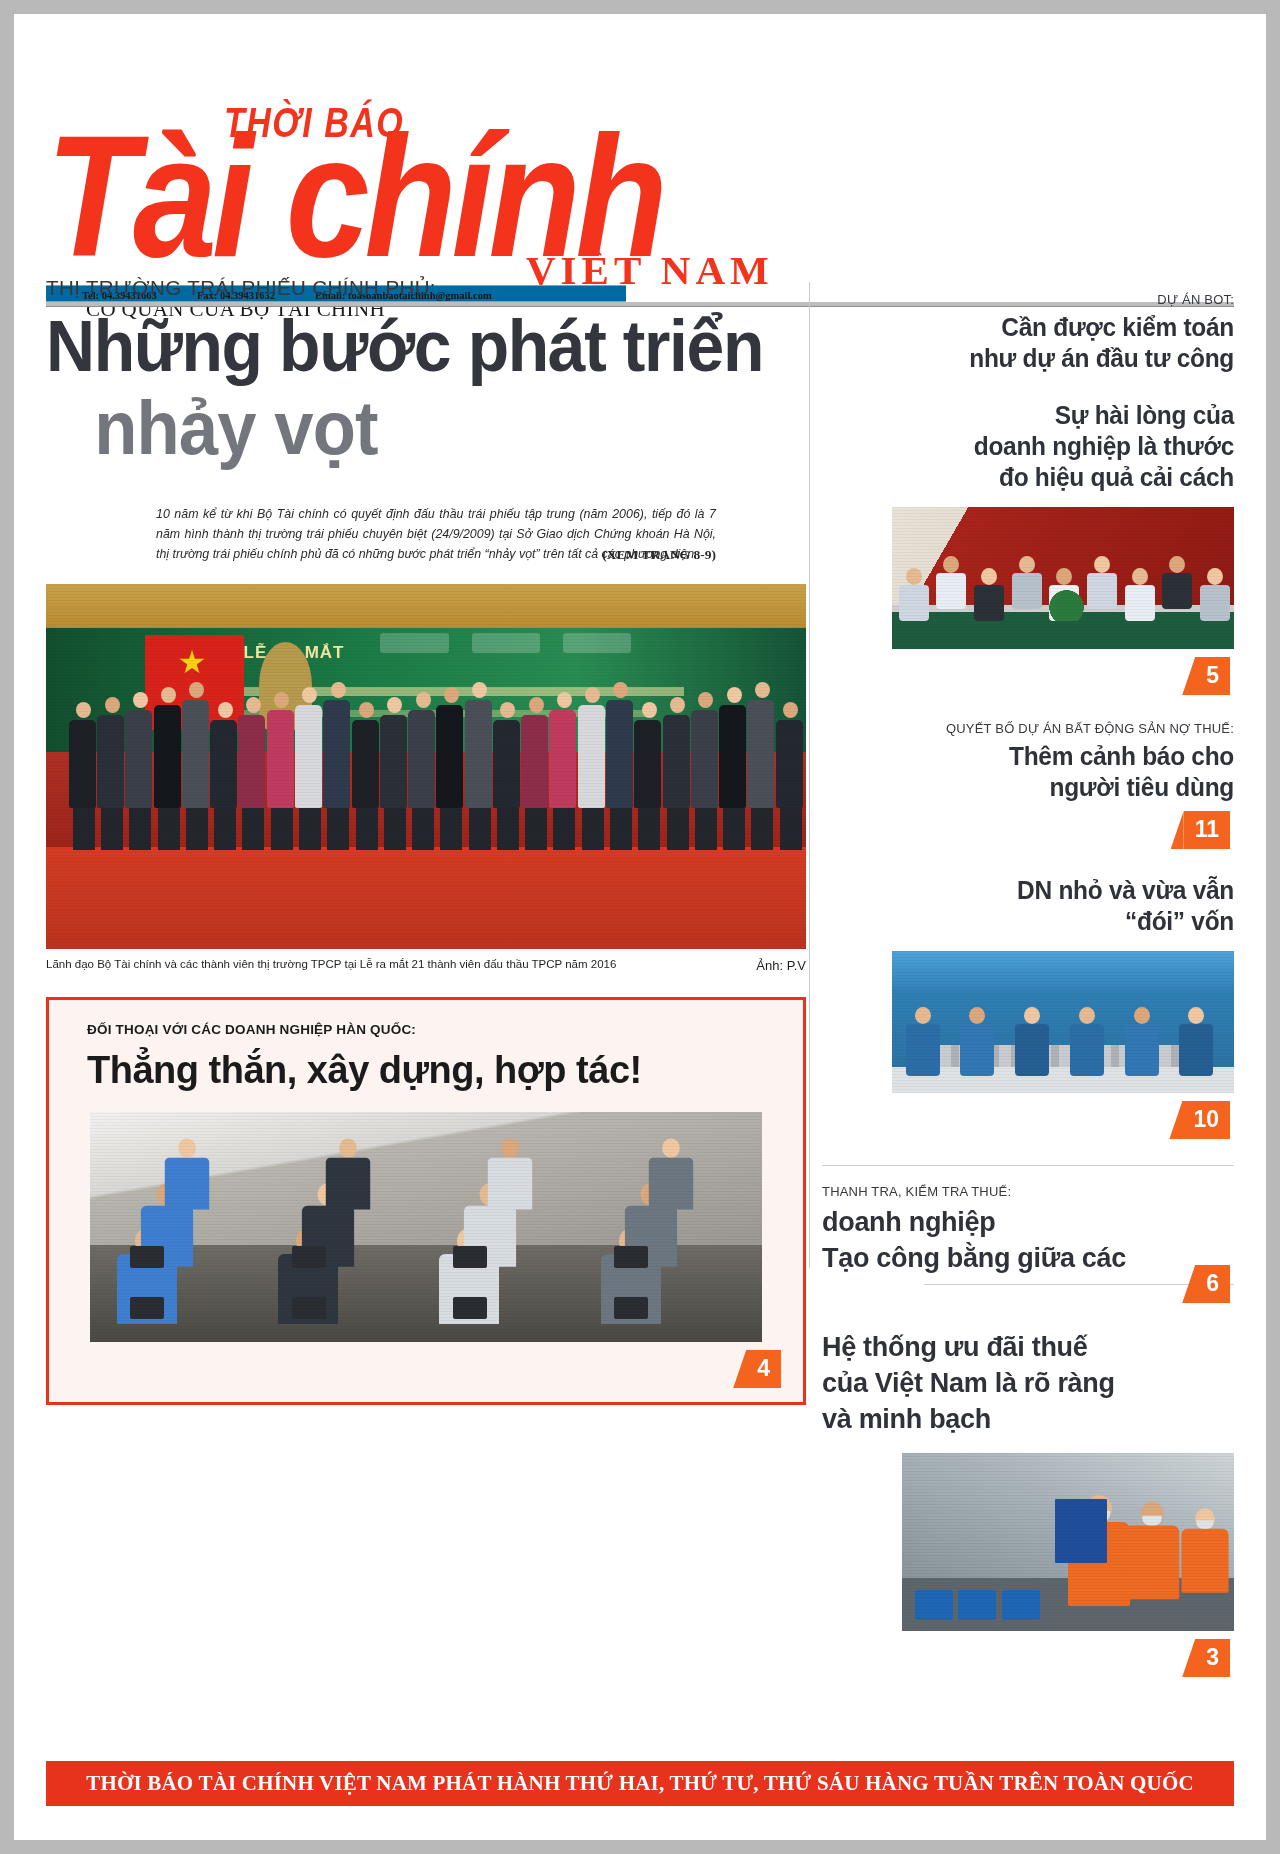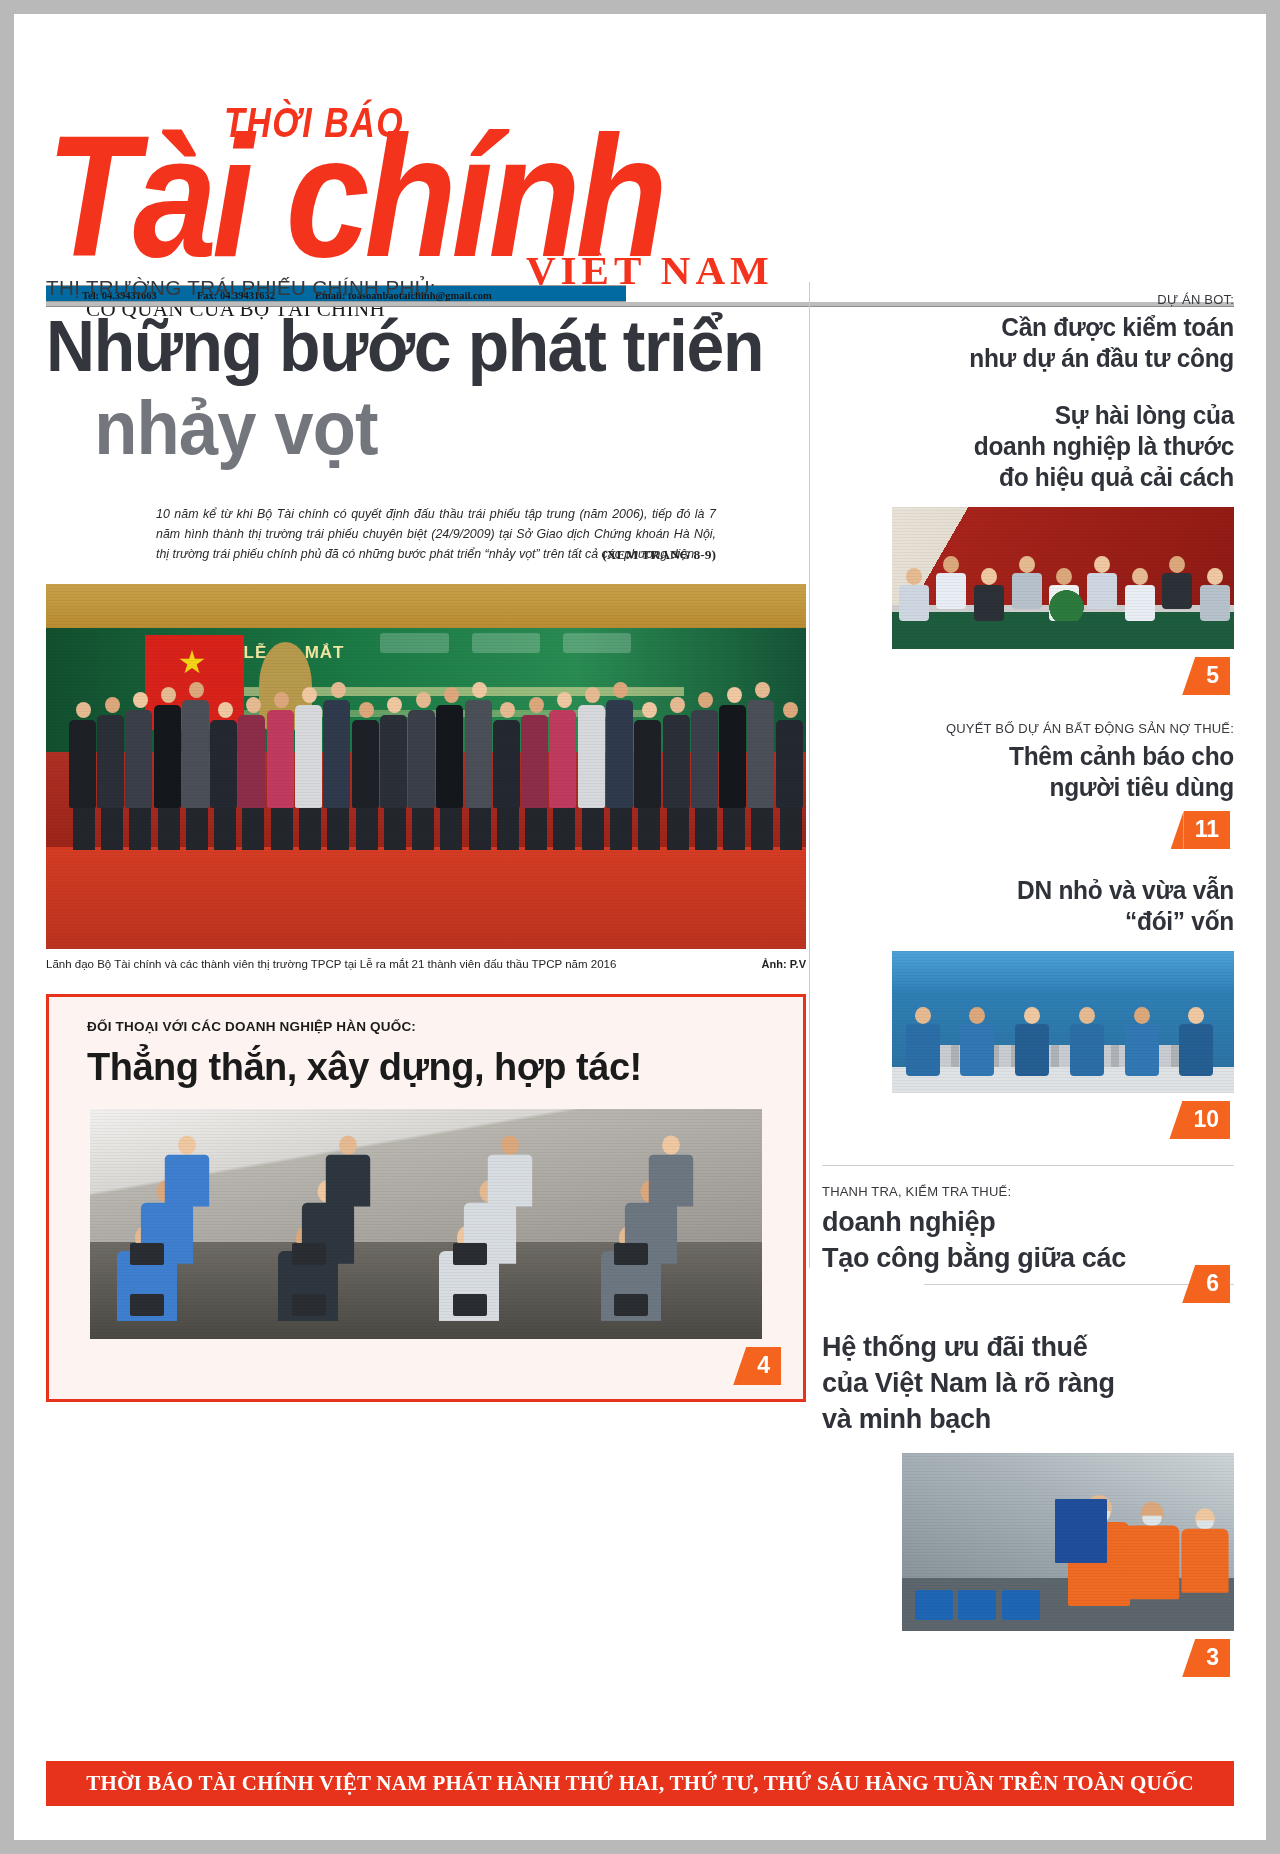--- a/index.html
+++ b/index.html
@@ -243,21 +243,21 @@
     background: #7d1b12;
   }
   .photo-caption {
     margin-top: 9px;
     font-size: 11.5px;
     color: #1f1f1f;
     font-family: "Liberation Sans", sans-serif;
     display: flex;
     justify-content: space-between;
   }
-  .photo-credit { font-size: 11px; font-weight: bold; }
+  .photo-credit { font-size: 13px; }
 
   
   .promo {
     margin-top: 24px;
     width: 760px;
     border: 3px solid #e8331c;
     background: #fdf4f1;
     padding: 0 0 14px 0;
     position: relative;
   }

